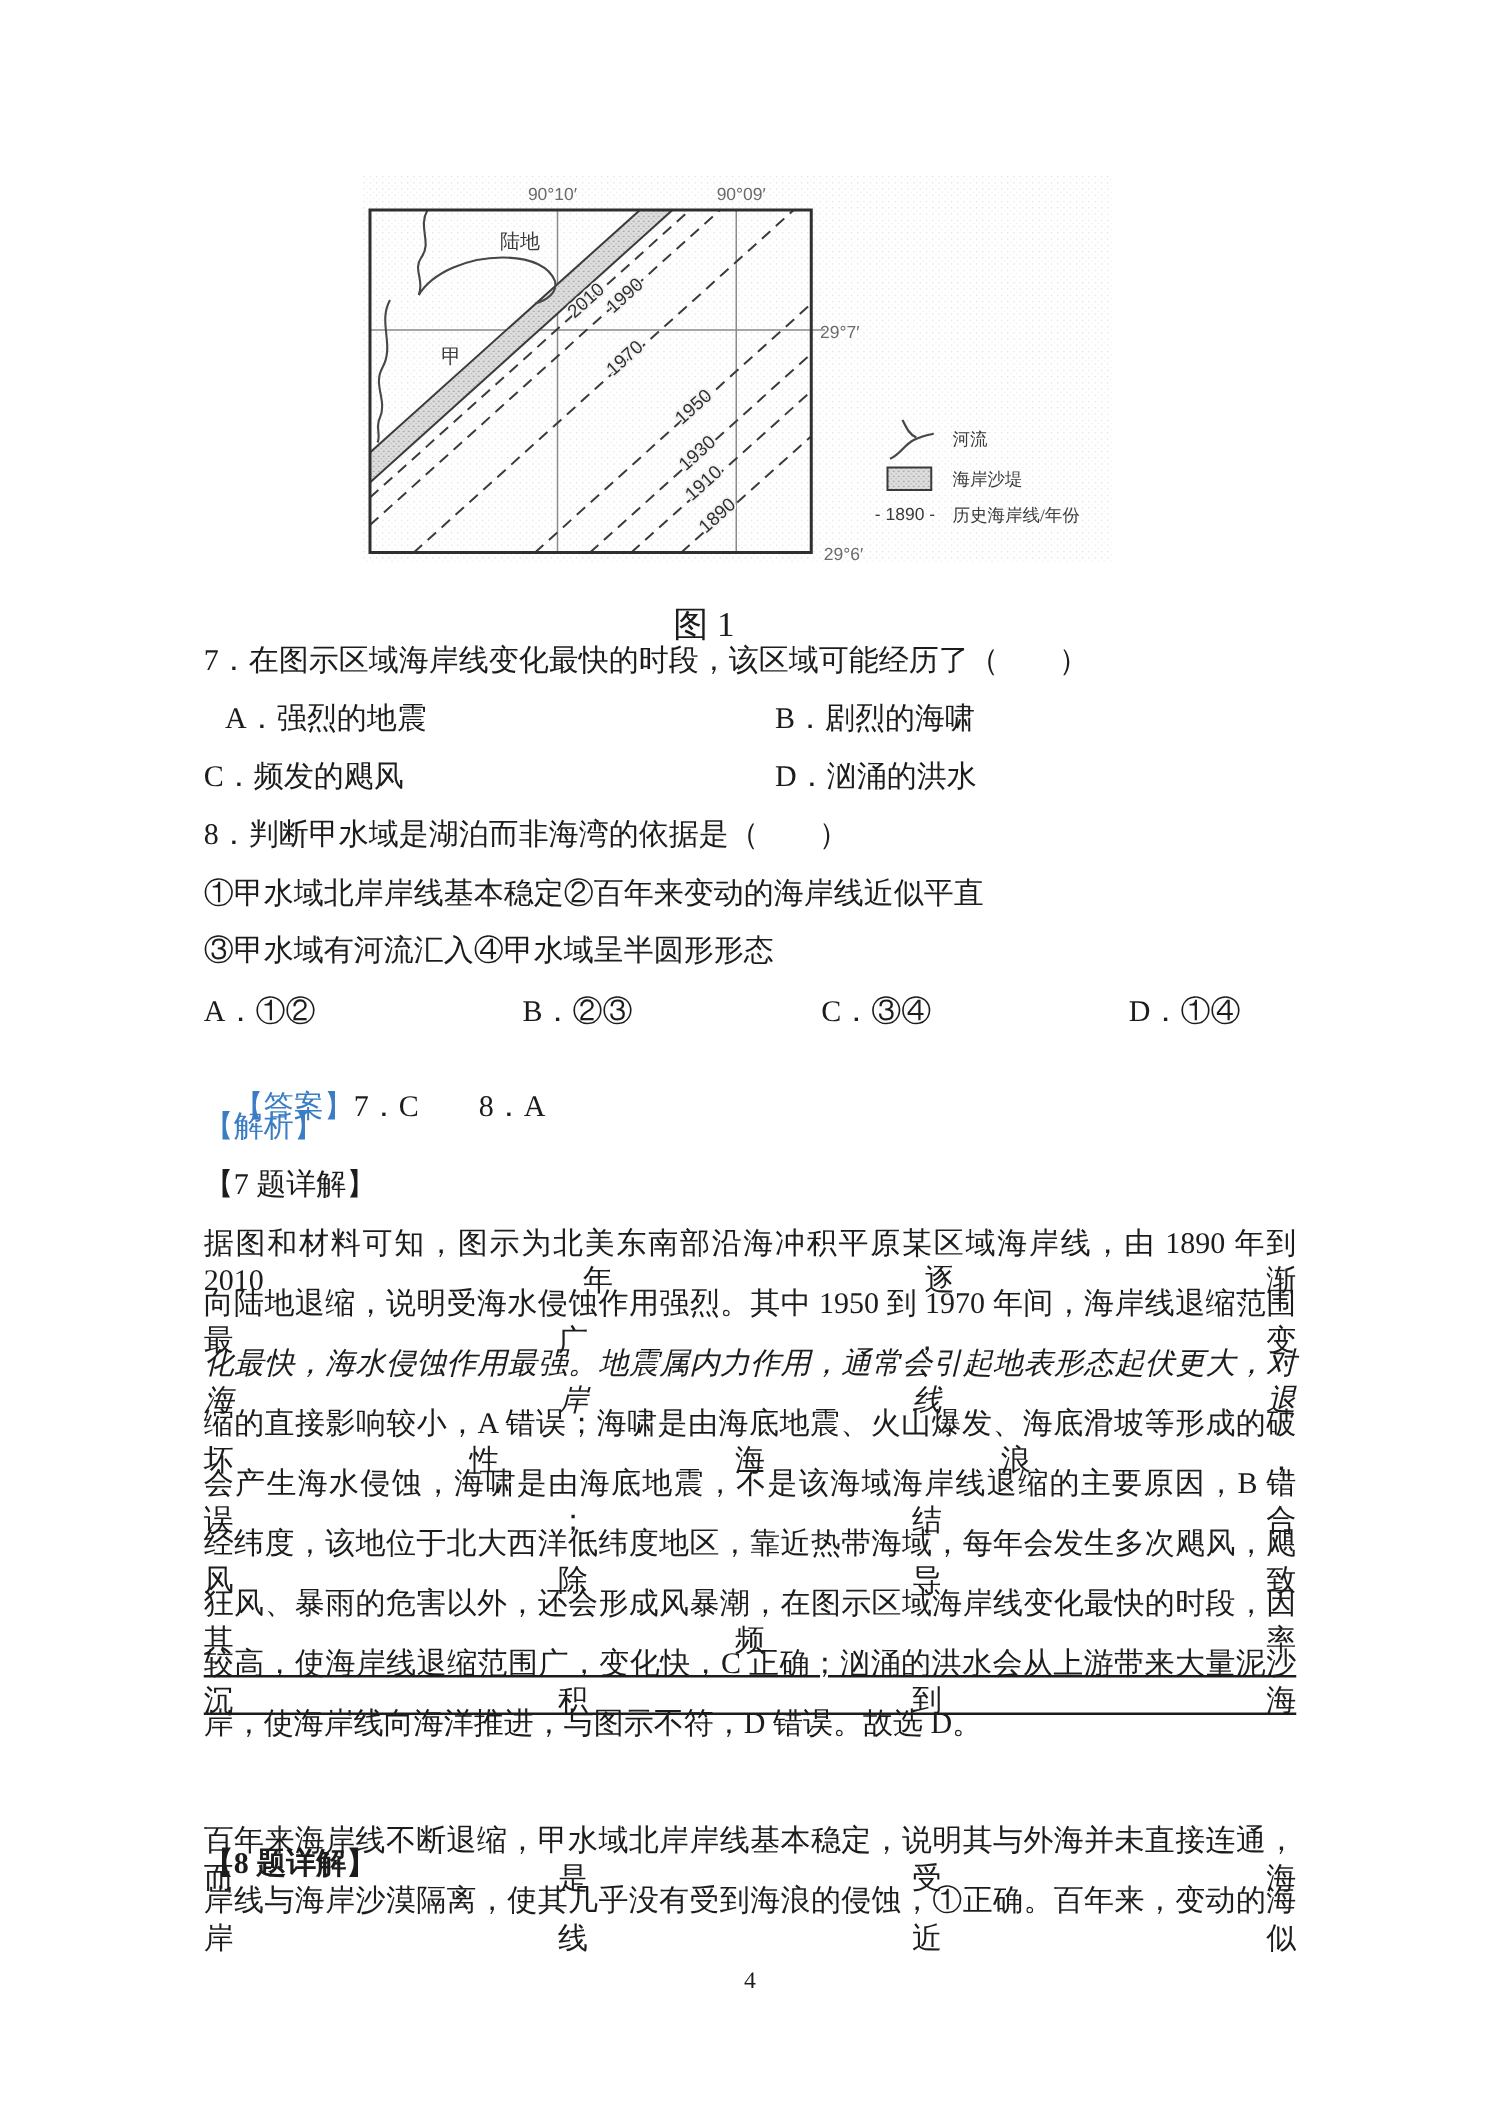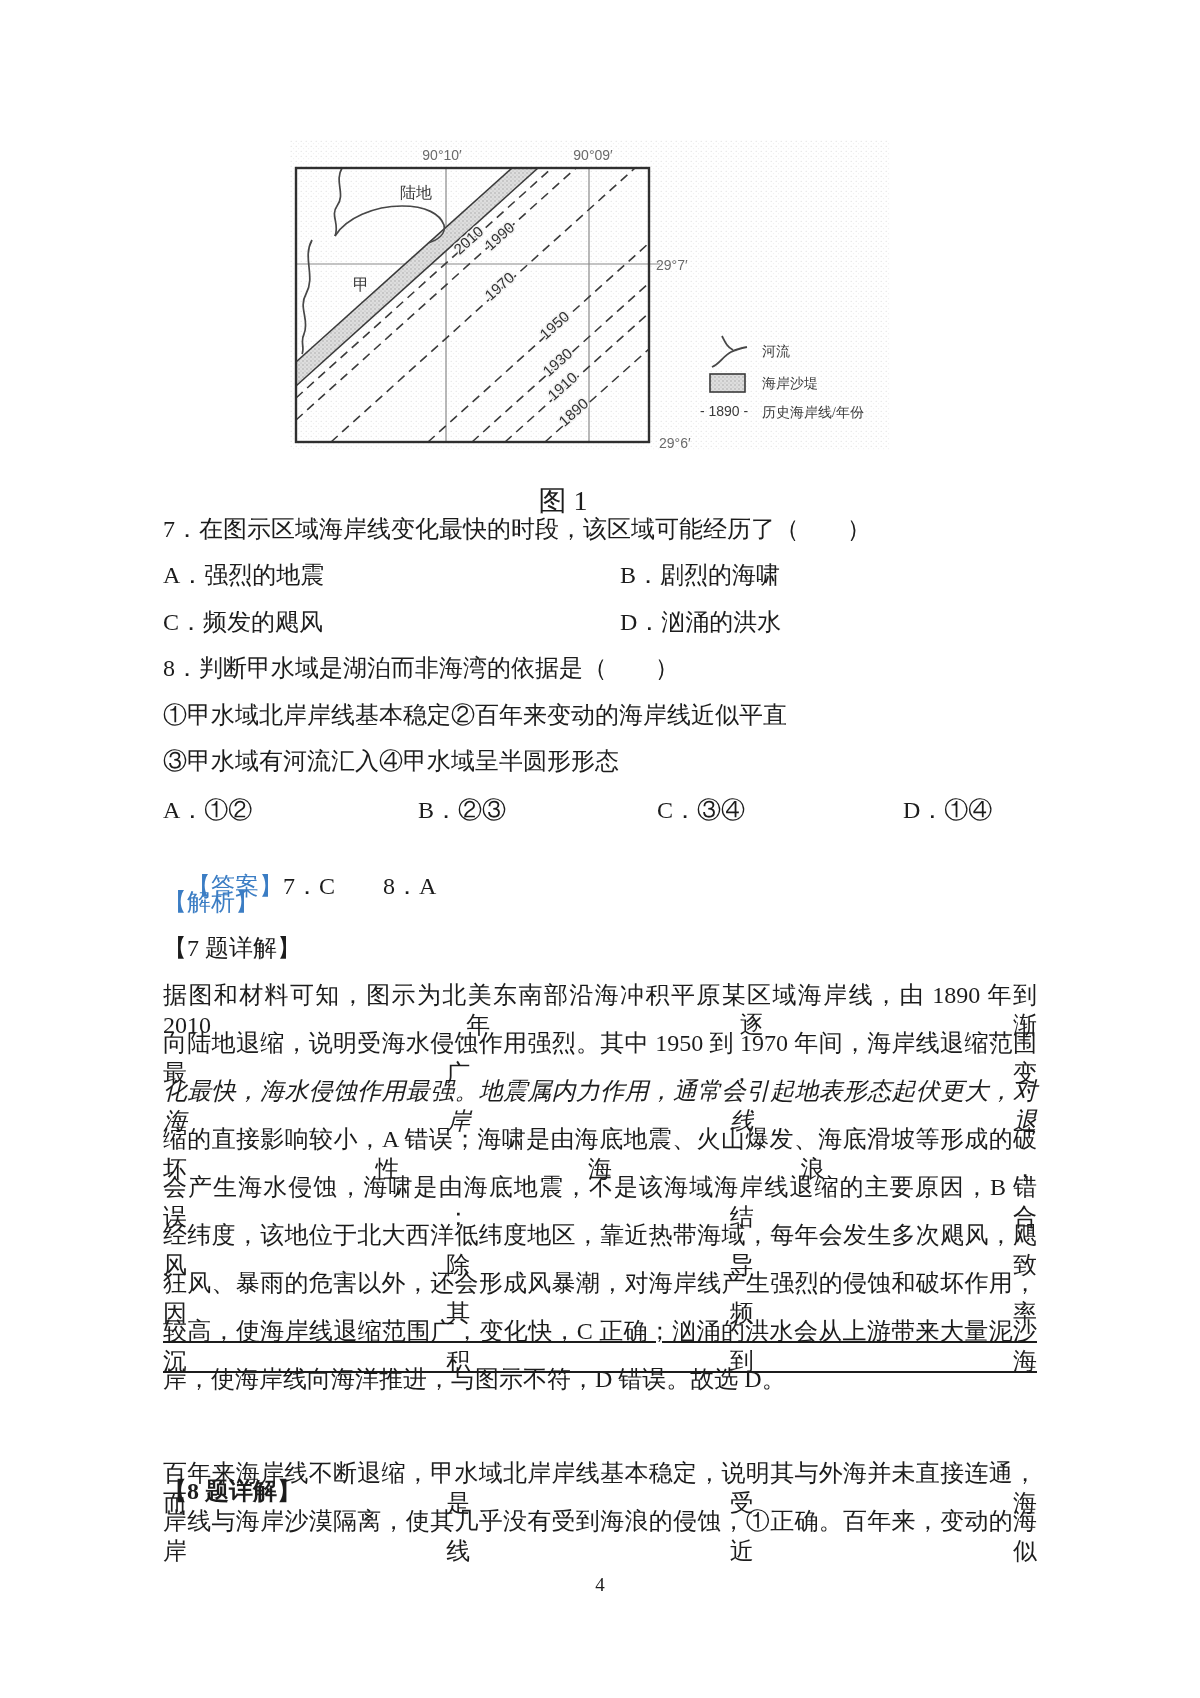--- a/index.html
+++ b/index.html
@@ -104,21 +104,21 @@
       <text x="434" y="276" font-size="14" fill="#3a3a3a" text-anchor="middle">- 1890 -</text>
       <text class="cjk-map" x="472" y="277" font-size="14" fill="#3a3a3a">历史海岸线/年份</text>
     </g>
   </svg>
 
   <div class="abs txt caption" style="left:163px;top:466px;width:800px;">图 1</div>
 
   <div class="abs txt col" style="top:514px;">7．在图示区域海岸线变化最快的时段，该区域可能经历了（　　）</div>
 
   <div class="optrow col" style="top:560px;">
-    <span class="txt" style="left:0;">A．强烈的地震</span>
+    <span class="txt" style="left:17px;">A．强烈的地震</span>
     <span class="txt" style="left:457px;">B．剧烈的海啸</span>
   </div>
   <div class="optrow col" style="top:607px;">
     <span class="txt" style="left:0;">C．频发的飓风</span>
     <span class="txt" style="left:457px;">D．汹涌的洪水</span>
   </div>
 
   <div class="abs txt col" style="top:653px;">8．判断甲水域是湖泊而非海湾的依据是（　　）</div>
   <div class="abs txt col" style="top:700px;">①甲水域北岸岸线基本稳定②百年来变动的海岸线近似平直</div>
   <div class="abs txt col" style="top:746px;">③甲水域有河流汇入④甲水域呈半圆形形态</div>
@@ -136,21 +136,21 @@
 
   <div class="abs txt col blue" style="top:887px;">【解析】</div>
 
   <div class="abs txt col" style="top:933px;">【7 题详解】</div>
   <div class="abs txt col just" style="top:980px;">据图和材料可知，图示为北美东南部沿海冲积平原某区域海岸线，由 1890 年到 2010 年逐渐</div>
   <div class="abs txt col just" style="top:1028px;">向陆地退缩，说明受海水侵蚀作用强烈。其中 1950 到 1970 年间，海岸线退缩范围最广，变</div>
   <div class="abs txt col just" style="top:1076px;font-style:italic;">化最快，海水侵蚀作用最强。地震属内力作用，通常会引起地表形态起伏更大，对海岸线退</div>
   <div class="abs txt col just" style="top:1124px;">缩的直接影响较小，A 错误；海啸是由海底地震、火山爆发、海底滑坡等形成的破坏性海浪，</div>
   <div class="abs txt col just" style="top:1172px;">会产生海水侵蚀，海啸是由海底地震，不是该海域海岸线退缩的主要原因，B 错误；结合</div>
   <div class="abs txt col just" style="top:1220px;">经纬度，该地位于北大西洋低纬度地区，靠近热带海域，每年会发生多次飓风，飓风除导致</div>
-  <div class="abs txt col just" style="top:1268px;">狂风、暴雨的危害以外，还会形成风暴潮，对海岸线产生强烈的侵蚀和破坏作用，因其频率</div>
+  <div class="abs txt col just" style="top:1268px;">狂风、暴雨的危害以外，还会形成风暴潮，在图示区域海岸线变化最快的时段，因其频率</div>
   <div class="abs txt col just" style="top:1316px;text-decoration:underline;">较高，使海岸线退缩范围广，变化快，C 正确；汹涌的洪水会从上游带来大量泥沙沉积到海</div>
   <div class="abs txt col" style="top:1364px;">岸，使海岸线向海洋推进，与图示不符，D 错误。故选 D。</div>
 
   <div class="abs txt col" style="top:1476px;font-weight:bold;">【8 题详解】</div>
   <div class="abs txt col just" style="top:1458px;">百年来海岸线不断退缩，甲水域北岸岸线基本稳定，说明其与外海并未直接连通，而是受海</div>
   <div class="abs txt col just" style="top:1506px;">岸线与海岸沙漠隔离，使其几乎没有受到海浪的侵蚀，①正确。百年来，变动的海岸线近似</div>
 
   <div class="abs txt pageno" style="top:1570px;">4</div>
 
 </div>

